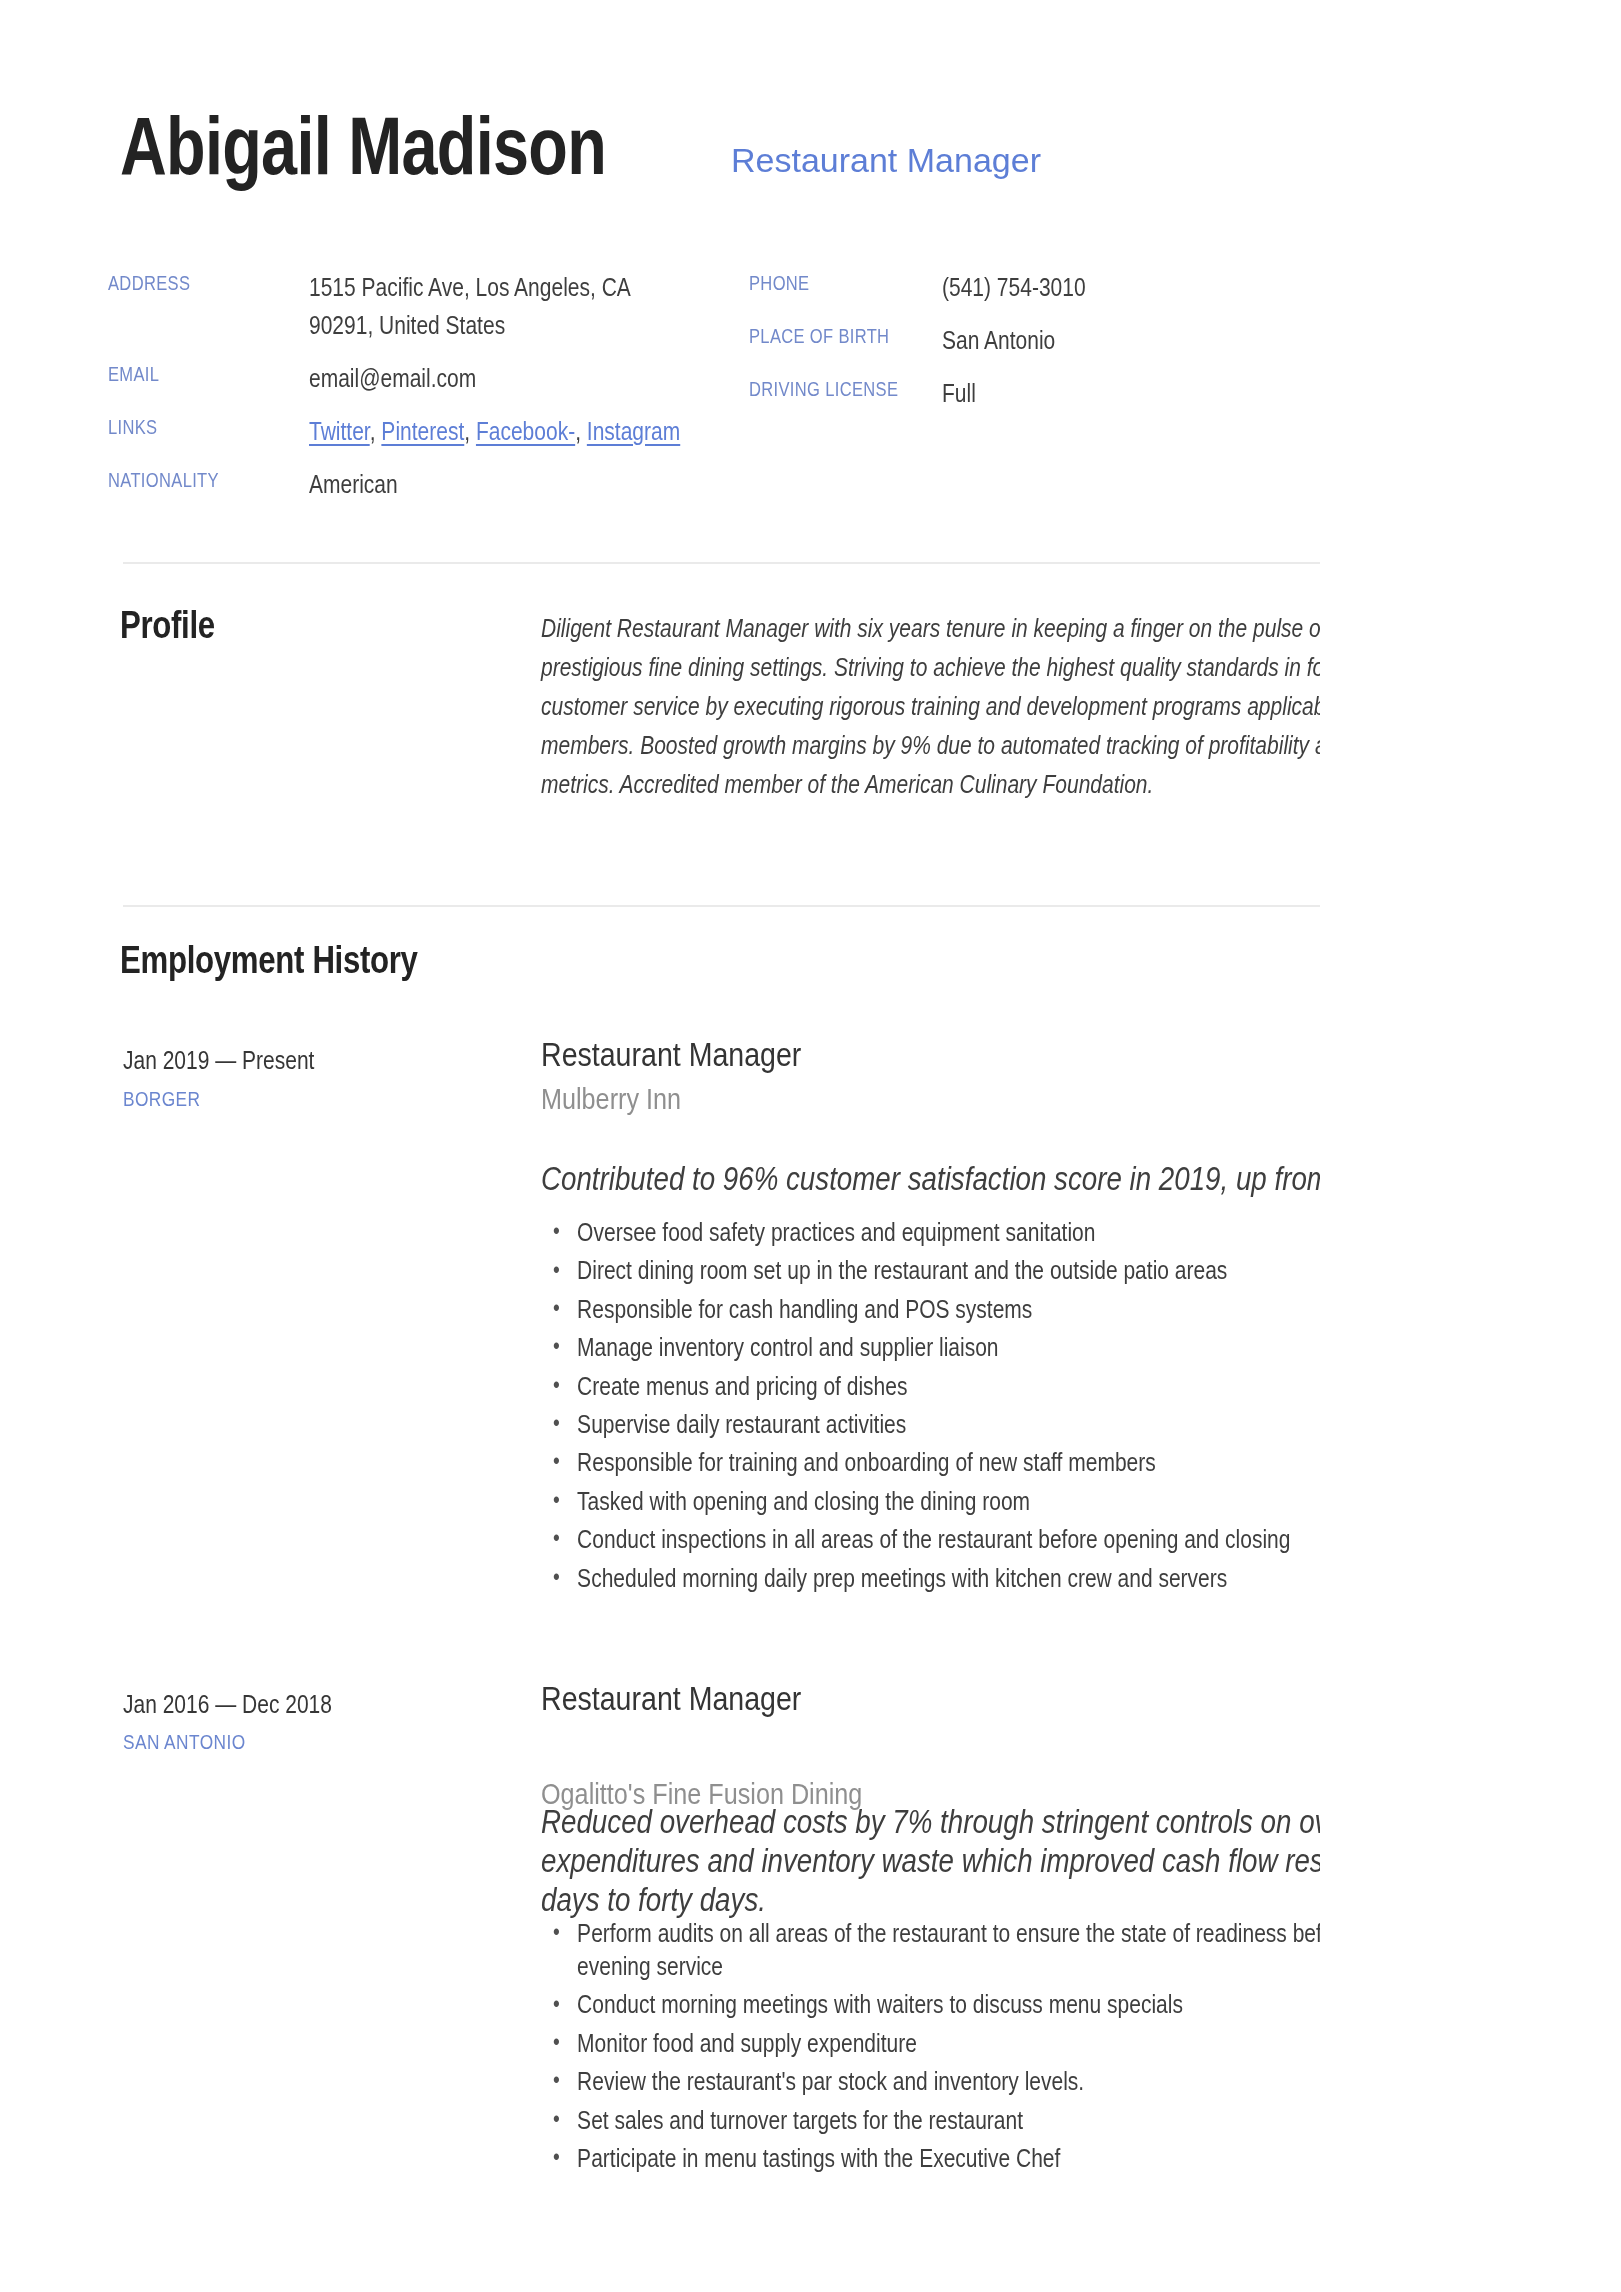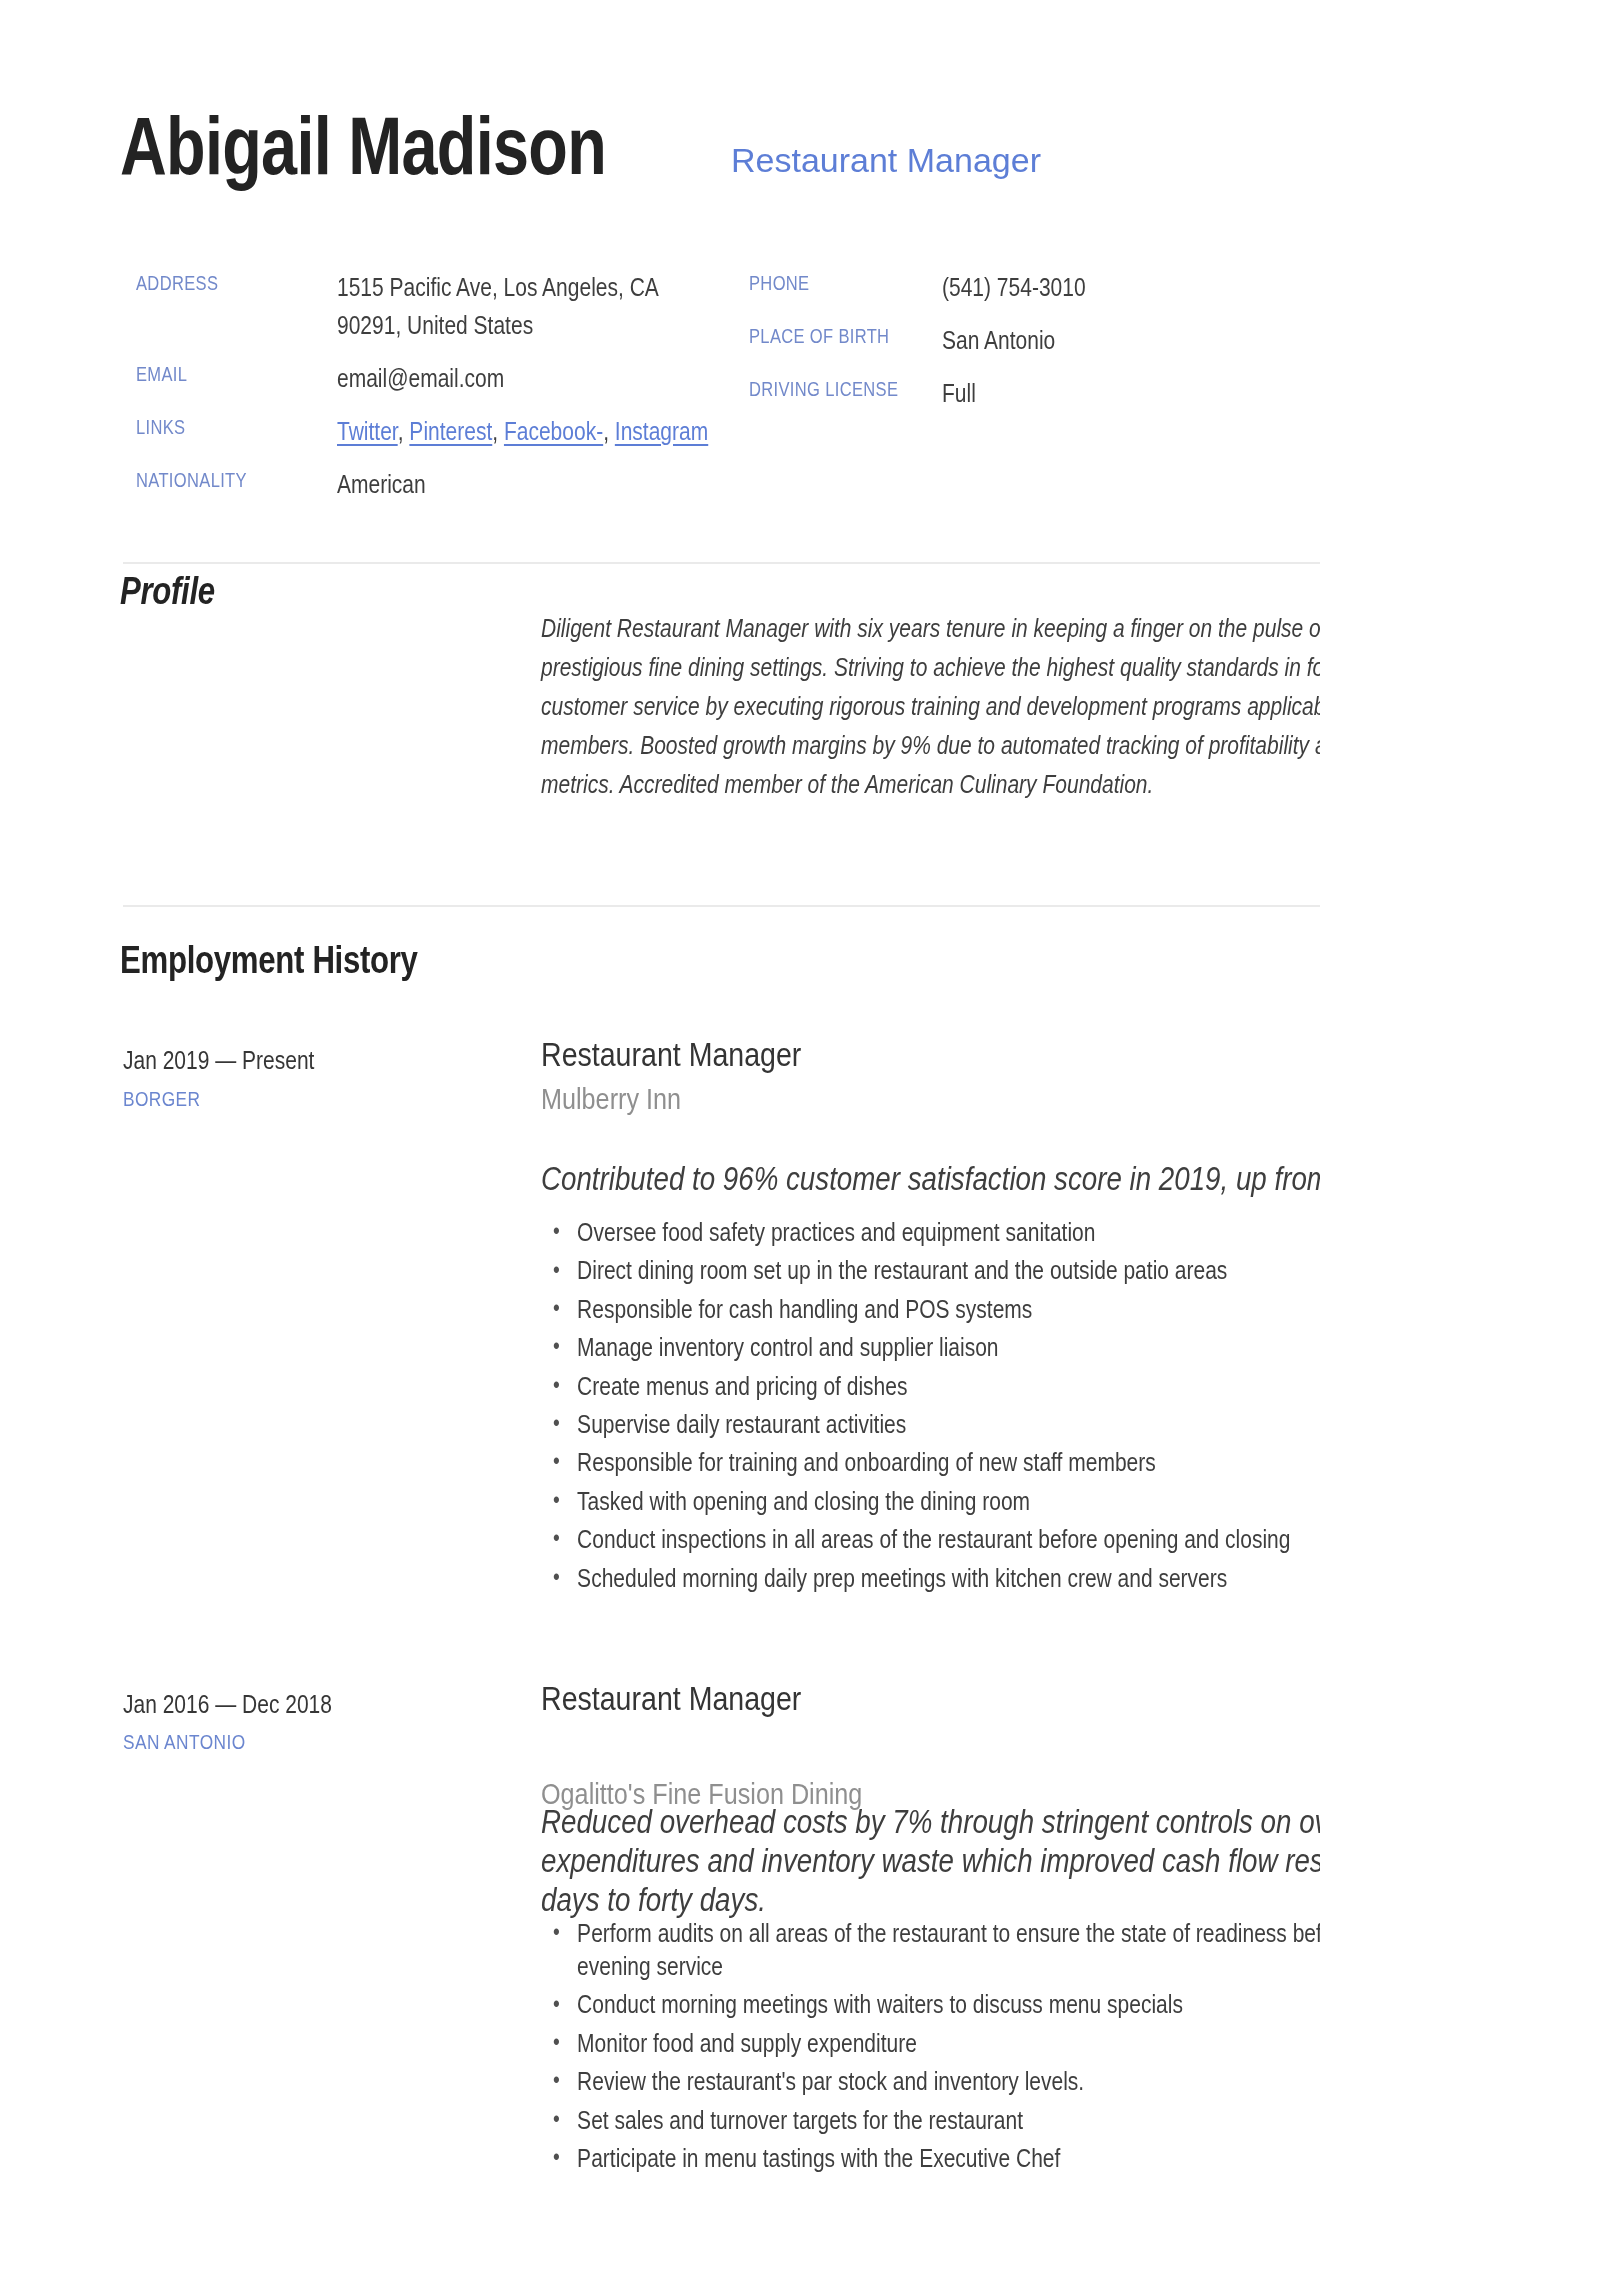--- a/index.html
+++ b/index.html
@@ -17,36 +17,36 @@
 
   .name { position: absolute; left: 120px; top: 106px; font-size: 81px; font-weight: 700;
           color: #232323; letter-spacing: -0.9px; line-height: 1; }
   .job-subtitle { position: absolute; left: 731px; top: 143px; font-size: 34px; color: #5d7ed6; line-height: 1; }
 
   .avatar { position: absolute; left: 1320px; top: 80px; width: 166px; height: 166px;
             border-radius: 50%; overflow: hidden; }
   .avatar svg { display: block; width: 100%; height: 100%; }
 
   .contact-col { position: absolute; top: 268px; }
-  .contact-col.colL { left: 136px; width: 627px; }
+  .contact-col.colL { left: 108px; width: 627px; }
   .contact-col.colR { left: 749px; width: 537px; }
   .crow { display: flex; margin-bottom: 15px; }
   .clabel { flex: 0 0 201px; font-size: 19.7px; color: #7289ca; letter-spacing: 0.4px; padding-top: 6.3px; line-height: 1; }
   .colR .clabel { flex: 0 0 193px; }
   .cvalue { font-size: 25px; color: #3e3e3e; line-height: 38px; width: 367px; }
   .cvalue a { color: #5d7ed6; text-decoration: underline; text-underline-offset: 3.6px; }
   .nw { white-space: nowrap; }
 
   .divider { position: absolute; left: 123px; width: 1391px; height: 1.8px; background: #eaeaea; }
   .divider.d1 { top: 562px; }
   .divider.d2 { top: 905px; }
 
   .section-heading { position: absolute; left: 120px; font-size: 39px; font-weight: 700;
                      color: #232323; line-height: 1; letter-spacing: -0.4px; }
-  .sh-profile { top: 571px; font-style: italic; }
+  .sh-profile { top: 605px; }
   .sh-employment { top: 940px; }
 
   .profile-text { position: absolute; left: 541px; top: 609px; width: 973px;
                   font-style: italic; font-size: 25px; line-height: 39px; color: #3e3e3e; }
 
   .job-dates { position: absolute; left: 123px; font-size: 25px; color: #363636; line-height: 30px; }
   .job-location { position: absolute; left: 123px; font-size: 20.6px; color: #6b86cf; letter-spacing: 0.5px; line-height: 1; }
   .job-title { position: absolute; left: 541px; font-size: 34px; color: #343434; line-height: 41px; }
   .job-company { position: absolute; left: 541px; font-size: 30px; color: #8f8f8f; line-height: 38px; }
   .job-summary { position: absolute; left: 541px; width: 973px; font-style: italic;

